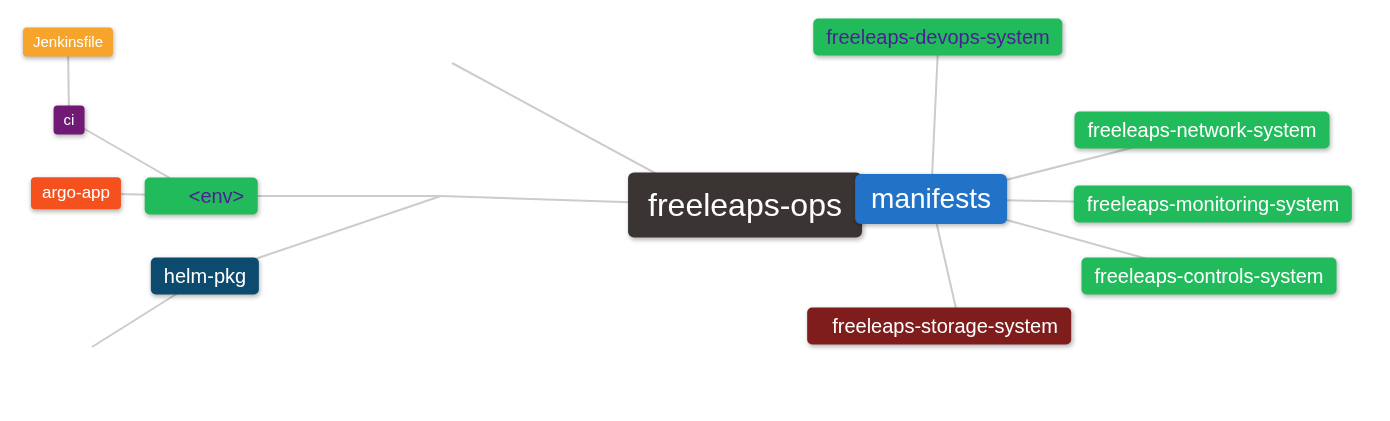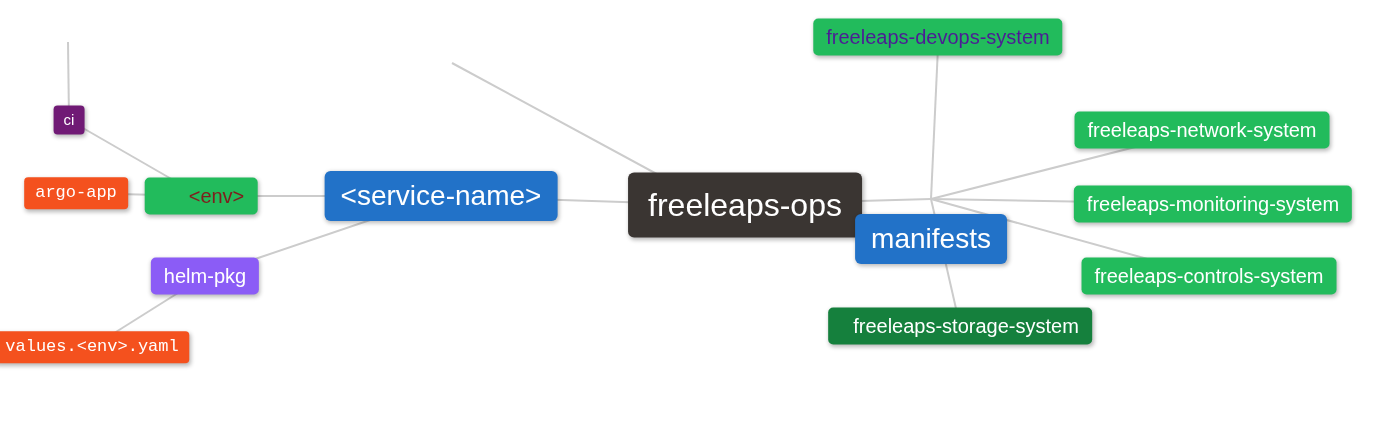--- a/index.html
+++ b/index.html
@@ -27,21 +27,21 @@
     transform: translate(-50%, -50%);
     z-index: 2;
     color: #ffffff;
     white-space: nowrap;
     text-align: center;
     box-shadow: 1px 2px 4px rgba(0,0,0,0.28);
     cursor: pointer;
     line-height: 1.15;
   }
   .node.xs { font-size: 15px; padding: 6px 10px; border-radius: 4px; }
-  .node.sm { font-size: 17px; padding: 6px 11px; border-radius: 4px; font-family: Liberation Mono, monospace; }
+  .node.sm { font-size: 17px; padding: 6px 11px; border-radius: 4px; }
   .node.md { font-size: 20px; padding: 7px 13px; border-radius: 5px; }
   .node.lg { font-size: 28px; padding: 9px 16px; border-radius: 6px; }
   .node.xl { font-size: 32px; padding: 14px 20px; border-radius: 6px; }
 </style>
 </head>
 <body>
 
 <div id="canvas">
   <svg id="edge-layer" width="1390" height="421" viewBox="0 0 1390 421">
       <line x1="68" y1="42" x2="69" y2="120" stroke="#CCCCCC" stroke-width="2"></line>
@@ -53,26 +53,25 @@
       <line x1="205" y1="276" x2="441" y2="196" stroke="#CCCCCC" stroke-width="2"></line>
       <line x1="92" y1="347" x2="205" y2="276" stroke="#CCCCCC" stroke-width="2"></line>
       <line x1="714" y1="205" x2="931" y2="199" stroke="#CCCCCC" stroke-width="2"></line>
       <line x1="931" y1="199" x2="938" y2="47" stroke="#CCCCCC" stroke-width="2"></line>
       <line x1="931" y1="199" x2="1202" y2="130" stroke="#CCCCCC" stroke-width="2"></line>
       <line x1="931" y1="199" x2="1213" y2="204" stroke="#CCCCCC" stroke-width="2"></line>
       <line x1="931" y1="199" x2="1209" y2="276" stroke="#CCCCCC" stroke-width="2"></line>
       <line x1="931" y1="199" x2="960" y2="326" stroke="#CCCCCC" stroke-width="2"></line>
     </svg>
 
+<div class="node xs" style="left: 68px; top: 42px; background: rgb(246, 164, 43); color: rgb(255, 255, 255);">Jenkinsfile</div>
     <div class="node xs" style="left: 69px; top: 120px; background: #701a75; color: rgb(255, 255, 255);">ci</div>
     <div class="node sm" style="left: 76px; top: 193px; background: rgb(244, 81, 30); color: rgb(255, 255, 255);">argo-app</div>
-    <div class="node md" style="left: 201px; top: 196px; background: rgb(34, 187, 92); color: #7f1d1d; padding-left: 44px;">&lt;env&gt;</div>
-    <div class="node lg" style="left: 441px; top: 196px; background: rgb(34, 114, 200); color: rgb(255, 255, 255);">&lt;service-name&gt;</div>
+    <div class="node md" style="left: 201px; top: 196px; background: rgb(34, 187, 92); color: #4c1d95; padding-left: 44px;">&lt;env&gt;</div>
     <div class="node xl" style="left: 714px; top: 205px; background: rgb(58, 53, 50); color: rgb(255, 255, 255); margin-left: 31px;">freeleaps-ops</div>
-    <div class="node lg" style="left: 931px; top: 199px; background: rgb(34, 114, 200); color: rgb(255, 255, 255); margin-top: 40px;">manifests</div>
+    <div class="node lg" style="left: 931px; top: 199px; background: rgb(34, 114, 200); color: rgb(255, 255, 255);">manifests</div>
     <div class="node md" style="left: 938px; top: 37px; background: rgb(34, 187, 92); color: #4c1d95;">freeleaps-devops-system</div>
     <div class="node md" style="left: 1213px; top: 204px; background: rgb(34, 187, 92); color: rgb(255, 255, 255);">freeleaps-monitoring-system</div>
     <div class="node md" style="left: 1202px; top: 130px; background: rgb(34, 187, 92); color: rgb(255, 255, 255);">freeleaps-network-system</div>
     <div class="node md" style="left: 1209px; top: 276px; background: rgb(34, 187, 92); color: rgb(255, 255, 255);">freeleaps-controls-system</div>
-    <div class="node md" style="left: 960px; top: 326px; background: #15803d; color: rgb(255, 255, 255); padding-left: 25px;">freeleaps-storage-system</div>
-    <div class="node md" style="left: 205px; top: 276px; background: #8b5cf6; color: rgb(255, 255, 255);">helm-pkg</div>
-    <div class="node sm" style="left: 92px; top: 347px; background: rgb(244, 81, 30); color: rgb(255, 255, 255);">values.&lt;env&gt;.yaml</div>
+    <div class="node md" style="left: 939px; top: 326px; background: #7f1d1d; color: rgb(255, 255, 255); padding-left: 25px;">freeleaps-storage-system</div>
+    <div class="node md" style="left: 205px; top: 276px; background: #0c4a6e; color: rgb(255, 255, 255);">helm-pkg</div>
   </div>
 
 </body></html>

